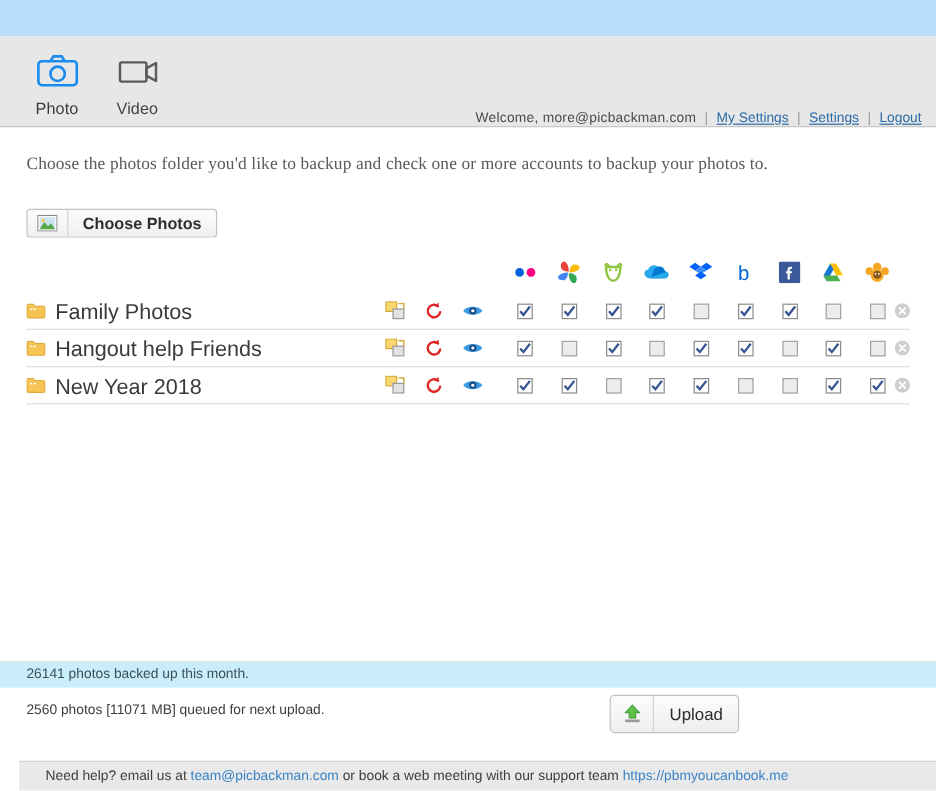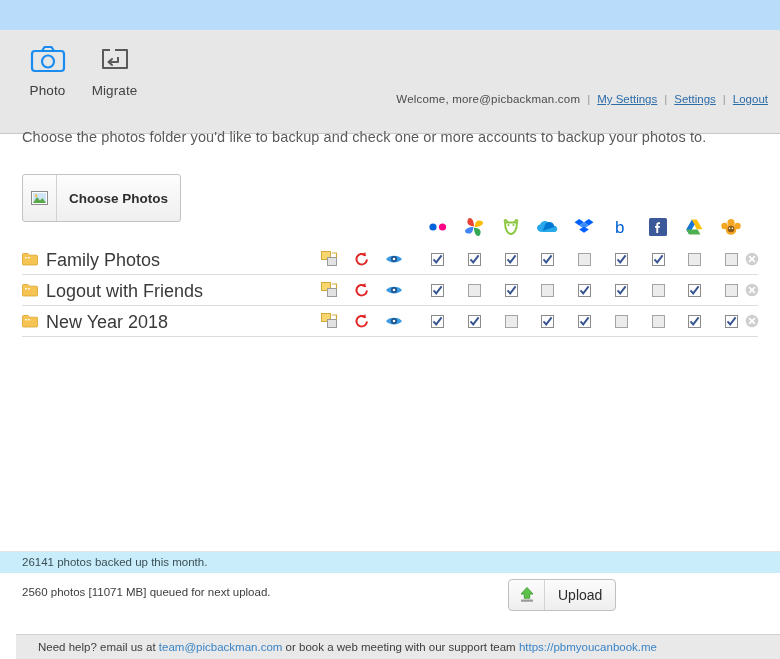--- a/index.html
+++ b/index.html
@@ -14,21 +14,21 @@
   }
 
   
   .top-banner{
     position:absolute; left:0; top:0; width:780px; height:30px;
     background:#b9dcfb;
   }
 
   
   .toolbar{
-    position:absolute; left:0; top:30px; width:780px; height:104px;
+    position:absolute; left:0; top:30px; width:780px; height:76px;
     background:#e7e7e7;
     border-bottom:1px solid #c8c8c8;
   }
   .nav-items{
     position:absolute; left:14px; top:6px;
     display:flex; align-items:flex-start;
   }
   .nav-item{
     width:67px; display:flex; flex-direction:column; align-items:center;
     cursor:pointer; padding-top:4px;
@@ -48,27 +48,27 @@
   }
   .account-strip .welcome{ letter-spacing:0.2px; }
   .account-strip .sep{ color:#9a9a9a; margin:0 7px; }
   .account-strip a{
     color:#2d6ca8; text-decoration:underline; cursor:pointer;
   }
 
   
   .instruction{
     position:absolute; left:22px; top:129px;
-    font-size:14.5px; color:#5a5a5a; letter-spacing:0.1px;
+    font-size:14.5px; color:#5a5a5a; letter-spacing:0.1px;font-family:Liberation Serif, serif;
   }
 
   
   .choose-btn{
     position:absolute; left:22px; top:174px;
-    height:48px; display:flex; align-items:stretch;
+    height:24px; display:flex; align-items:stretch;
     background:linear-gradient(#fdfdfd,#efefef);
     border:1px solid #c3c3c3; border-radius:3px;
     cursor:pointer;
   }
   .choose-btn .icon-cell{
     width:34px; display:flex; align-items:center; justify-content:center;
     border-right:1px solid #d2d2d2;
   }
   .choose-btn .label-cell{
     display:flex; align-items:center; padding:0 12px;
@@ -176,32 +176,31 @@
       <span class="nav-icon">
         <svg width="38" height="30" viewBox="0 0 38 30">
           <rect x="3" y="7" width="32" height="20" rx="3" fill="none" stroke="#1a8cf0" stroke-width="2.2"></rect>
           <path d="M13 7 L15.5 3 H22.5 L25 7" fill="none" stroke="#1a8cf0" stroke-width="2.2" stroke-linejoin="round"></path>
           <circle cx="19" cy="17.5" r="6" fill="none" stroke="#1a8cf0" stroke-width="2.2"></circle>
         </svg>
       </span>
       <span class="nav-label">Photo</span>
     </div>
 
-
-
     <div class="nav-item">
       <span class="nav-icon">
         <svg width="38" height="30" viewBox="0 0 38 30">
-          <path d="M19 6 H31 V24 H7 V6 H14" fill="none" stroke="#5a5a5a" stroke-width="2" stroke-linejoin="round"></path>
-          <path d="M22 13 V18 H13" fill="none" stroke="#5a5a5a" stroke-width="2" stroke-linejoin="round"></path>
-          <path d="M16 15 L12.5 18 L16 21" fill="none" stroke="#5a5a5a" stroke-width="2" stroke-linejoin="round" stroke-linecap="round"></path>
-        </svg>
-      </span>
-      <span class="nav-label">Migrate</span>
+          <rect x="4" y="8" width="22" height="16" rx="1.5" fill="none" stroke="#5a5a5a" stroke-width="2"></rect>
+          <path d="M26 13 L34 8.5 V23.5 L26 19 Z" fill="none" stroke="#5a5a5a" stroke-width="2" stroke-linejoin="round"></path>
+        </svg>
+      </span>
+      <span class="nav-label">Video</span>
     </div>
+
+
 
 
   </div>
 
   <div class="account-strip">
     <span class="welcome">Welcome,  more@picbackman.com</span>
     <span class="sep">|</span>
     <a>My Settings</a>
     <span class="sep">|</span>
     <a>Settings</a>
@@ -382,21 +381,21 @@
   </div>
 
   <div class="row">
     <span class="folder-icon">
       <svg width="16" height="14" viewBox="0 0 16 14">
         <path d="M0.5 2.5 A1 1 0 0 1 1.5 1.5 H6 L7.5 3.2 H14.5 A1 1 0 0 1 15.5 4.2 V12 A1 1 0 0 1 14.5 13 H1.5 A1 1 0 0 1 0.5 12 Z" fill="#f5c453" stroke="#d9a12c" stroke-width="0.8"></path>
         <rect x="3" y="5" width="2" height="1.4" fill="#ffffff" opacity="0.85"></rect>
         <rect x="6" y="5" width="2" height="1.4" fill="#ffffff" opacity="0.85"></rect>
       </svg>
     </span>
-    <span class="folder-name">Logout with Friends</span>
+    <span class="folder-name">Hangout help Friends</span>
 
     <span class="row-actions" style="left:292px">
       <span class="act">
         <svg width="18" height="16" viewBox="0 0 18 16">
           <rect x="0.5" y="0.5" width="9" height="8" fill="#f7d76e" stroke="#d4a93b"></rect>
           <rect x="6.5" y="6.5" width="9" height="8" fill="#e2e2e2" stroke="#9a9a9a"></rect>
           <path d="M11 2 H15.5 V6.5" fill="none" stroke="#d4a93b" stroke-width="1.2"></path>
         </svg>
       </span>
       <span class="act">

